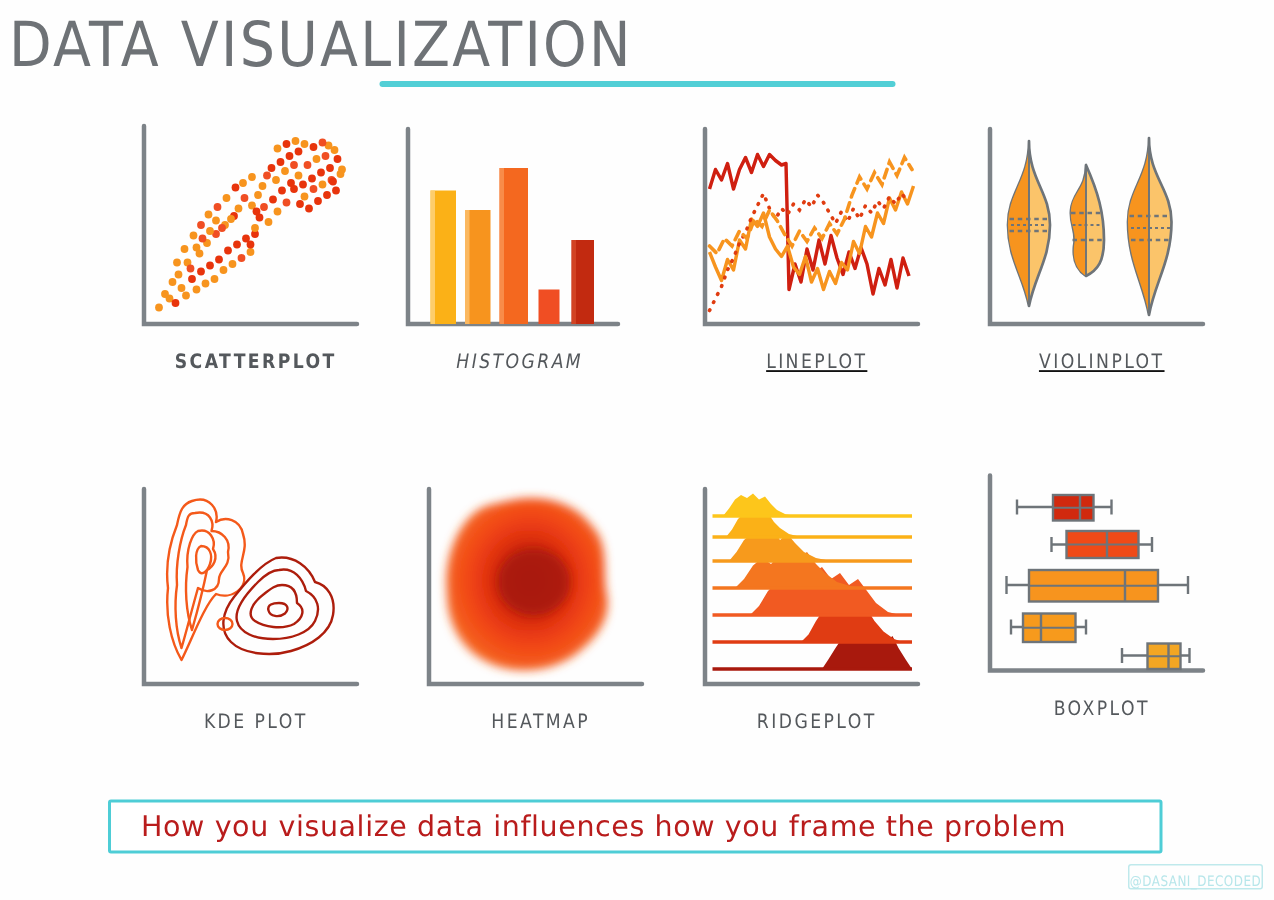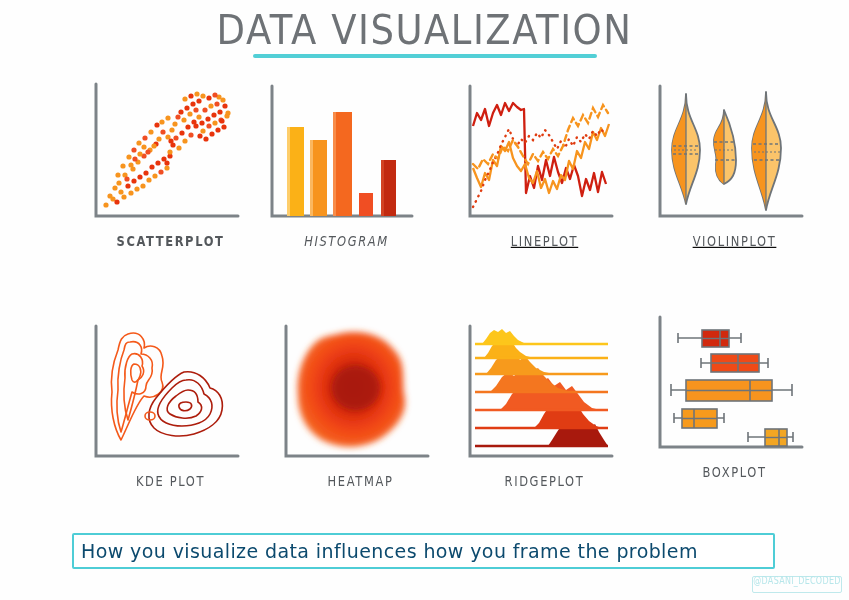--- a/index.html
+++ b/index.html
@@ -15,21 +15,21 @@
     font-family: "DejaVu Sans", sans-serif;
     background: #fefefe;
   }
 
   
   #title-block {
     position: absolute;
     top: 6px;
     left: 0;
     width: 849px;
-    text-align: center;
+    text-align: left;
   }
   #page-title {
     display: inline-block;
     font-family: "DejaVu Sans", sans-serif;
     font-size: 37px;
     letter-spacing: 1.5px;
     font-weight: 400;
     color: #6e7276;
     padding: 0 6px 2px 6px;
     transform: scaleY(1.12);
@@ -90,37 +90,37 @@
     border: 2px solid #4ecdd6;
     border-radius: 2px;
     background: #ffffff;
     display: flex;
     align-items: center;
     box-sizing: border-box;
   }
   #caption-text {
     font-family: "DejaVu Sans", sans-serif;
     font-size: 19px;
-    color: #0c4a6e;
+    color: #b91c1c;
     letter-spacing: 0.4px;
-    padding-left: 7px;
+    padding-left: 20px;
     white-space: nowrap;
   }
 
   
   #watermark {
     position: absolute;
     left: 752px;
     top: 576px;
     width: 90px;
     height: 17px;
     border: 1.5px solid #bfe9ec;
     border-radius: 2px;
     display: flex;
-    align-items: flex-start;
+    align-items: flex-end;
     justify-content: center;
     box-sizing: border-box;
   }
   #watermark-text {
     font-family: "DejaVu Sans", sans-serif;
     font-size: 8px;
     letter-spacing: 0.3px;
     color: #b7e6ea;
     transform: scaleY(1.2);
   }

